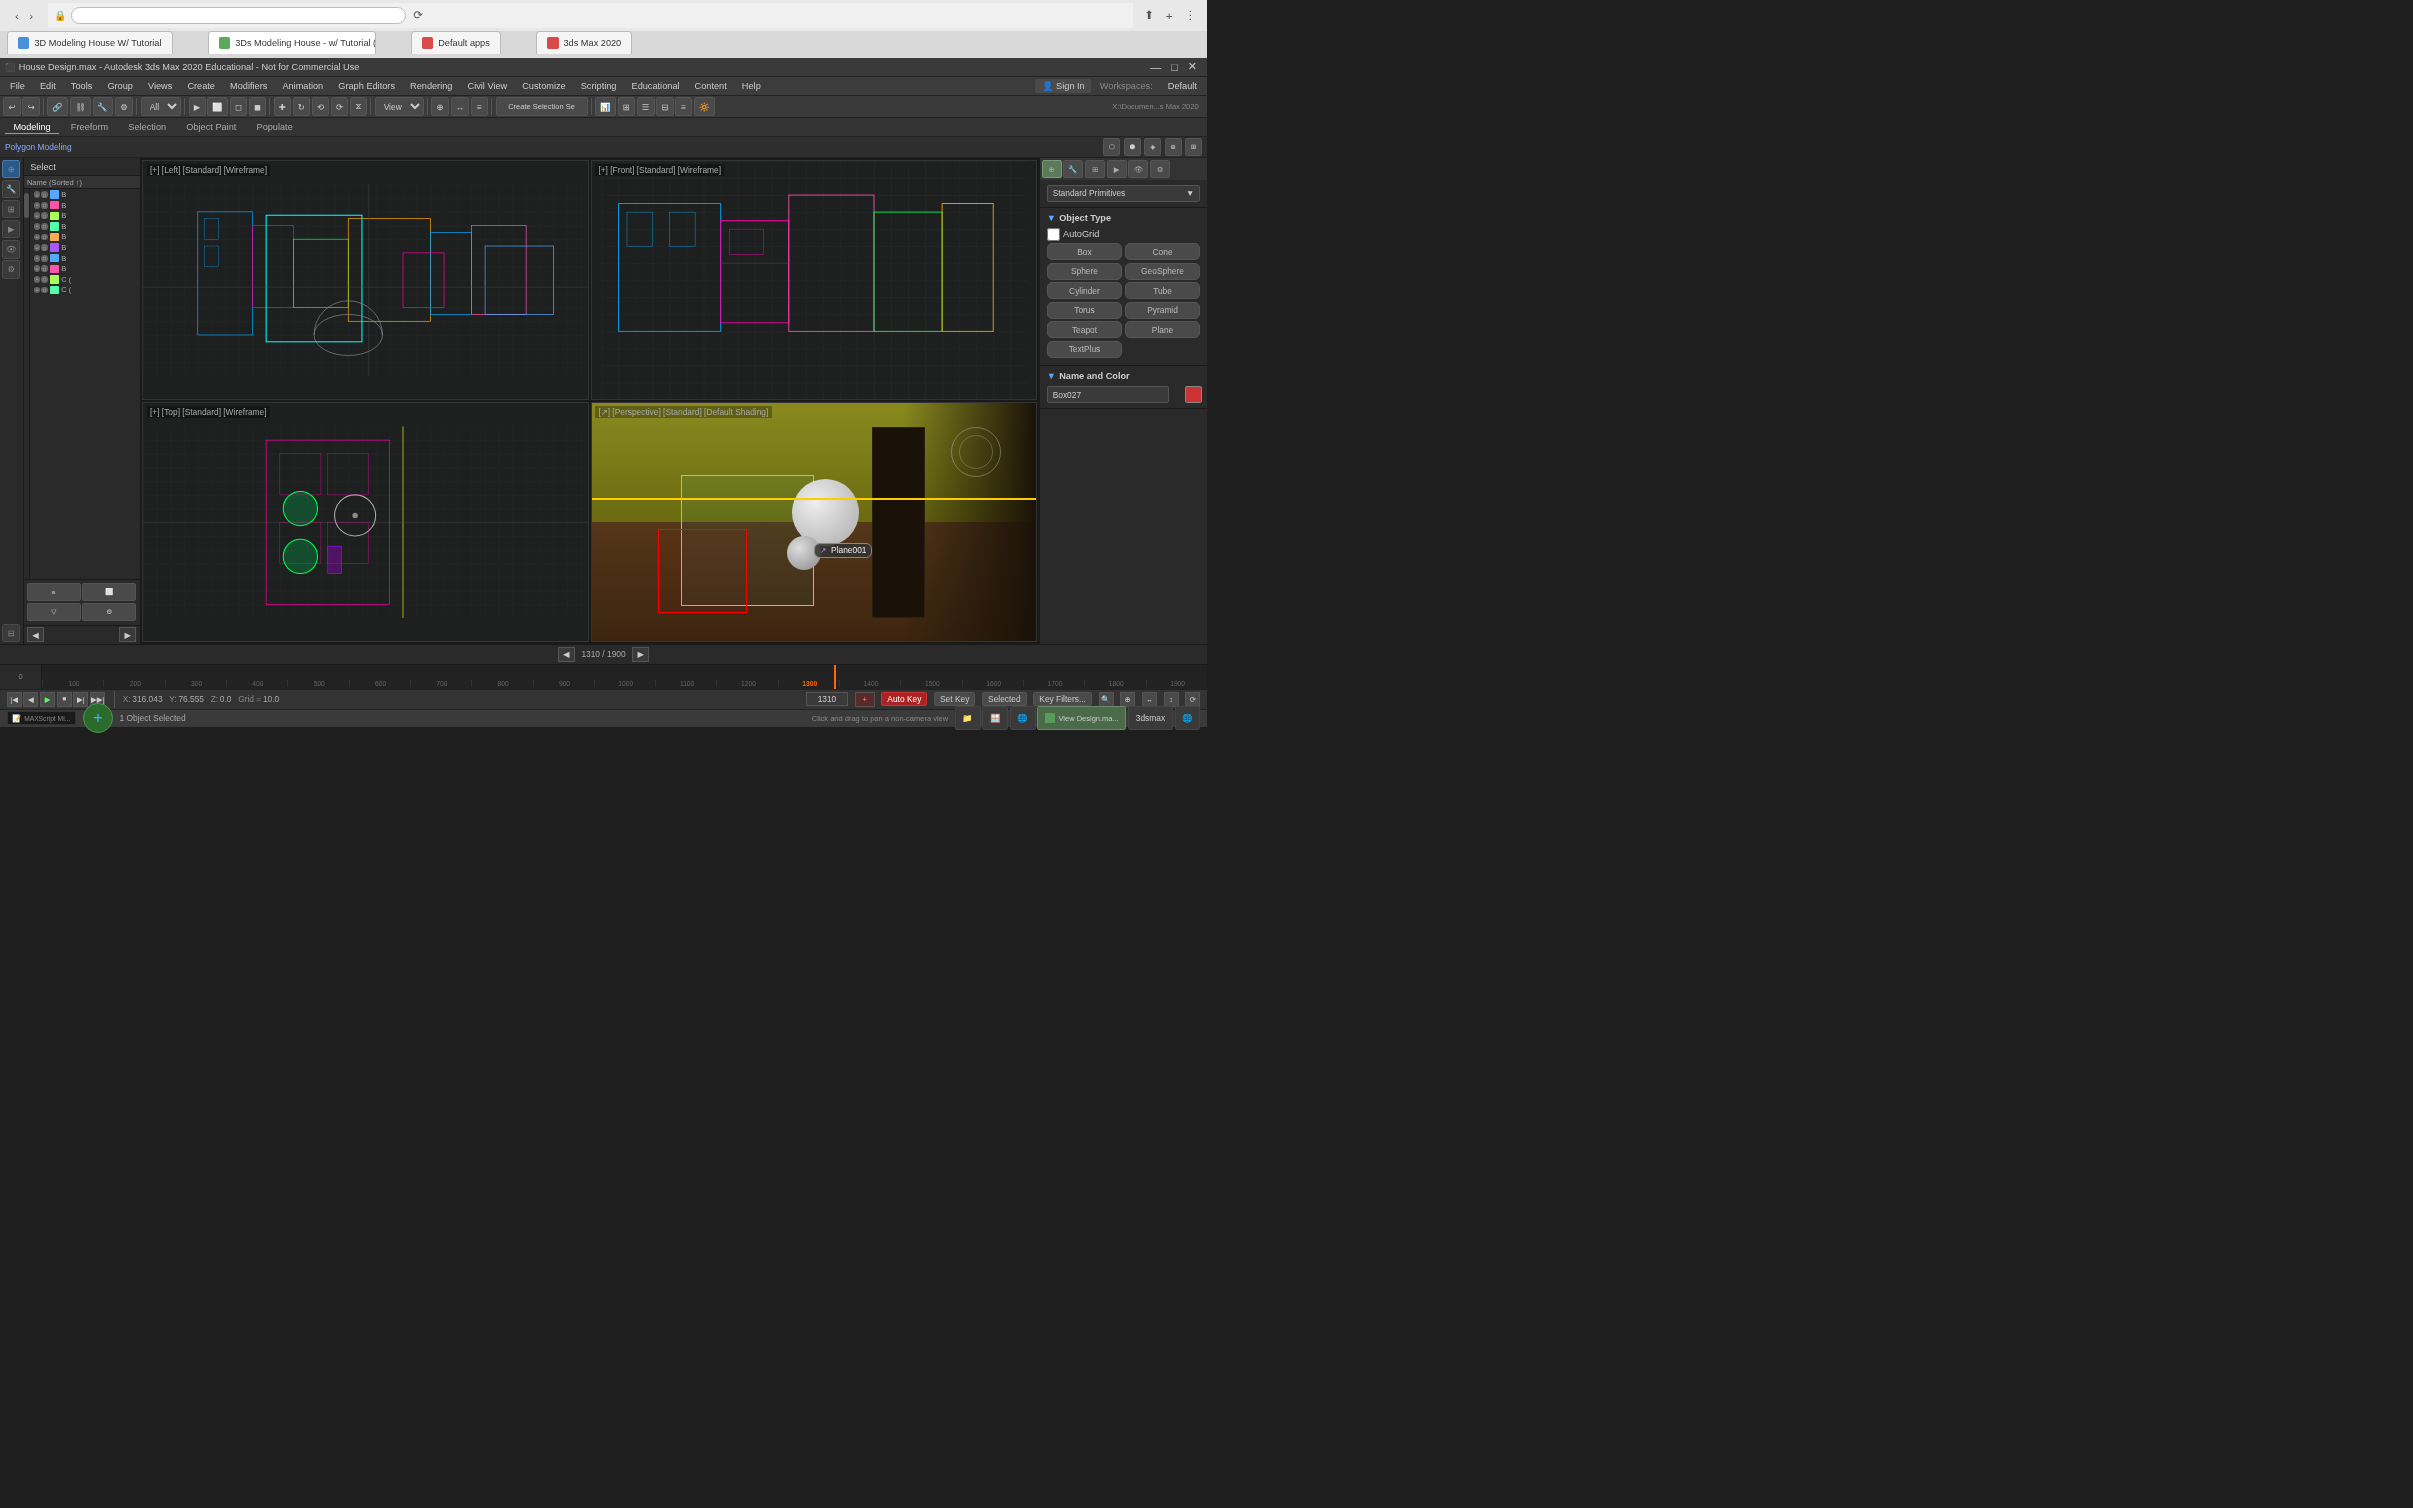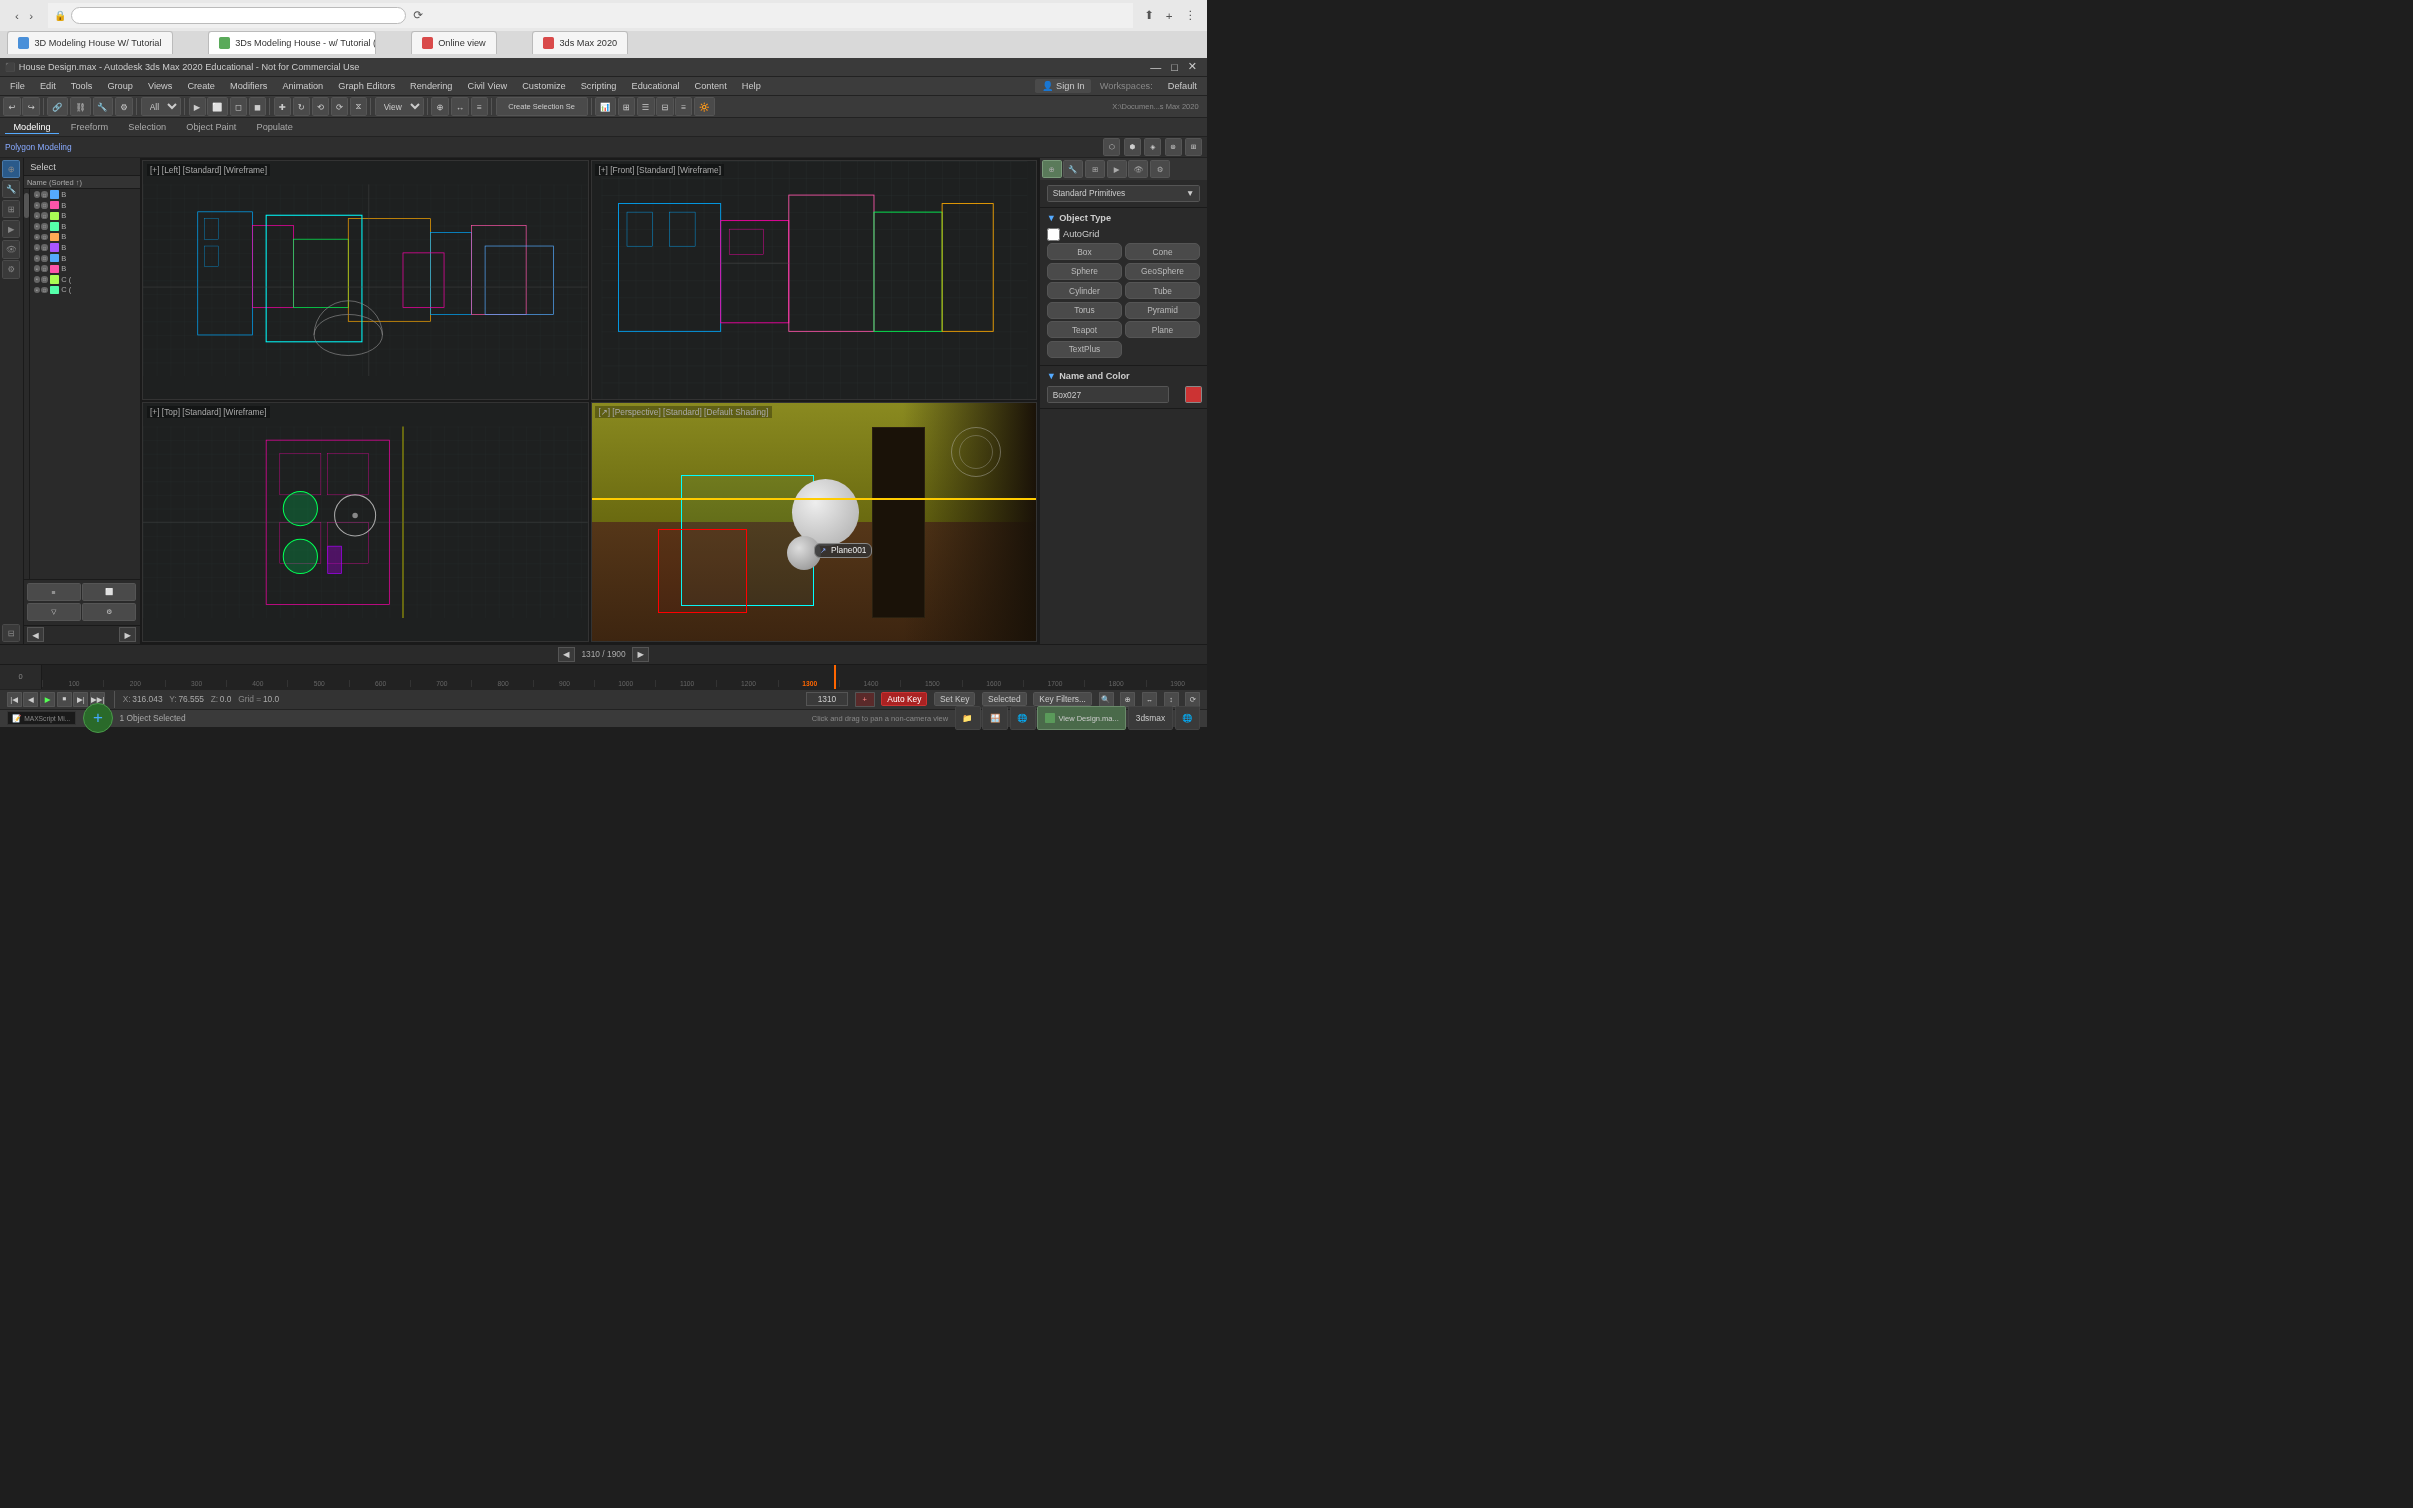--- a/index.html
+++ b/index.html
@@ -156,21 +156,21 @@
     <div class="browser-tab">
       <div class="browser-tab-icon"></div>
       <span>3D Modeling House W/ Tutorial</span>
     </div>
     <div class="browser-tab active">
       <div class="browser-tab-icon green"></div>
       <span>3Ds Modeling House - w/ Tutorial (MTV Cribs) - Googl...</span>
     </div>
     <div class="browser-tab">
       <div class="browser-tab-icon red"></div>
-      <span>Online view</span>
+      <span>Default apps</span>
     </div>
     <div class="browser-tab">
       <div class="browser-tab-icon red"></div>
       <span>3ds Max 2020</span>
     </div>
   </div>
 </div>
 
 <div class="app-window">
   <div class="app-titlebar">

